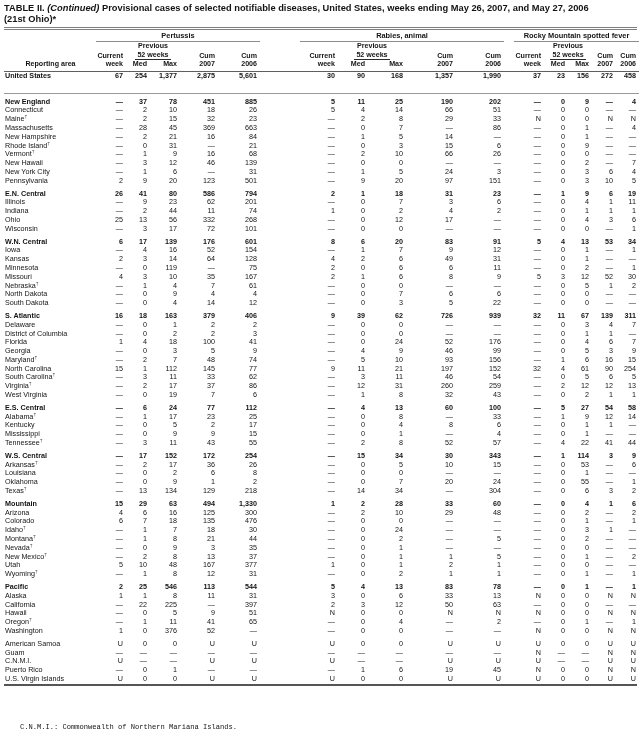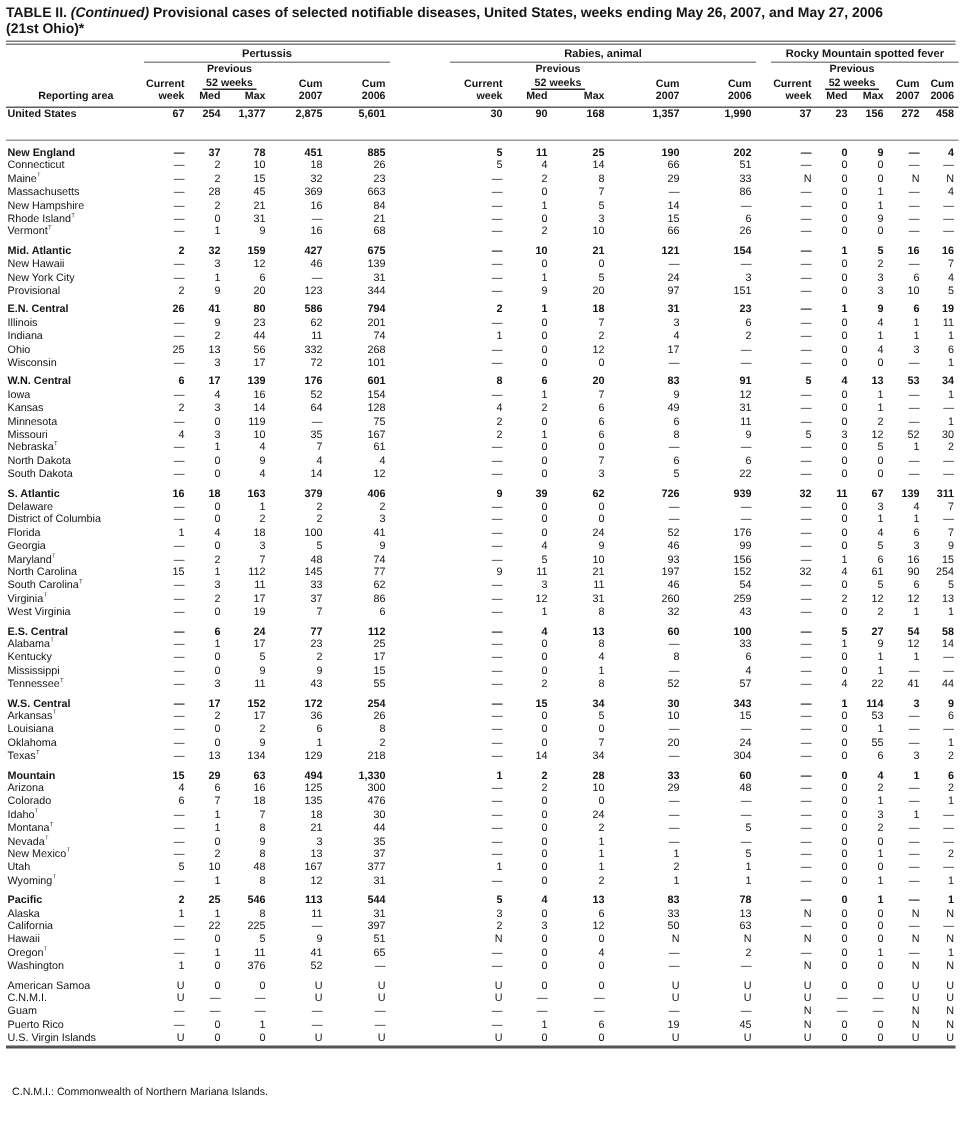--- a/index.html
+++ b/index.html
@@ -28,21 +28,21 @@
   tr.hdr-bottom th, tr.hdr-bottom td{border-bottom:1.5px solid #5f5f5f;padding-bottom:2px;}
   tbody td{font-size:7.2px;height:8.8px;line-height:8.8px;padding:0 3px 0 0;text-align:right;white-space:nowrap;overflow:hidden;}
   tbody td.area{text-align:left;padding:0 0 0 1px;}
   tbody td.gapcol{padding:0;}
   tr.b td{font-weight:bold;}
   tr.g td{padding-top:4px;}
   tr.us td{border-bottom:1px solid #9a9a9a;padding-bottom:12px;}
   sup{font-size:5px;vertical-align:super;line-height:0;}
   .bottom-rule{border-top:2px solid #555;width:633px;margin-top:0px;}
   .footnotes{margin-top:3px;font-size:7.1px;line-height:9.2px;white-space:pre-wrap;}
-  .fn{margin:4px;}
+  .fn{margin:16px;font-family:Liberation Mono, monospace;}
   .fn-sym{font-size:5.4px;vertical-align:text-top;}
 </style>
 </head>
 <body>
 
 <div class="title"><span>TABLE II. </span><span class="cont">(Continued)</span><span> Provisional cases of selected notifiable diseases, United States, weeks ending May 26, 2007, and May 27, 2006</span></div>
 <div class="title">(21st Ohio)*</div>
 <div class="top-rule"></div>
 
 <table>
@@ -284,40 +284,20 @@
         <td>10</td>
         <td>66</td>
         <td>26</td>
         <td class="gapcol"></td>
         <td>—</td>
         <td>0</td>
         <td>0</td>
         <td>—</td>
         <td>—</td>
       </tr>
-      <tr class="b g">
-        <td class="area">Mid. Atlantic</td>
-        <td>2</td>
-        <td>32</td>
-        <td>159</td>
-        <td>427</td>
-        <td>675</td>
-        <td class="gapcol"></td>
-        <td>—</td>
-        <td>10</td>
-        <td>21</td>
-        <td>121</td>
-        <td>154</td>
-        <td class="gapcol"></td>
-        <td>—</td>
-        <td>1</td>
-        <td>5</td>
-        <td>16</td>
-        <td>16</td>
-      </tr>
       <tr>
         <td class="area">New Hawaii</td>
         <td>—</td>
         <td>3</td>
         <td>12</td>
         <td>46</td>
         <td>139</td>
         <td class="gapcol"></td>
         <td>—</td>
         <td>0</td>
@@ -345,26 +325,26 @@
         <td>24</td>
         <td>3</td>
         <td class="gapcol"></td>
         <td>—</td>
         <td>0</td>
         <td>3</td>
         <td>6</td>
         <td>4</td>
       </tr>
       <tr>
-        <td class="area">Provisional</td>
+        <td class="area">Pennsylvania</td>
         <td>2</td>
         <td>9</td>
         <td>20</td>
         <td>123</td>
-        <td>344</td>
+        <td>501</td>
         <td class="gapcol"></td>
         <td>—</td>
         <td>9</td>
         <td>20</td>
         <td>97</td>
         <td>151</td>
         <td class="gapcol"></td>
         <td>—</td>
         <td>0</td>
         <td>3</td>
@@ -1345,58 +1325,58 @@
         <td>U</td>
         <td>U</td>
         <td class="gapcol"></td>
         <td>U</td>
         <td>0</td>
         <td>0</td>
         <td>U</td>
         <td>U</td>
       </tr>
       <tr>
+        <td class="area">Guam</td>
+        <td>—</td>
+        <td>—</td>
+        <td>—</td>
+        <td>—</td>
+        <td>—</td>
+        <td class="gapcol"></td>
+        <td>—</td>
+        <td>—</td>
+        <td>—</td>
+        <td>—</td>
+        <td>—</td>
+        <td class="gapcol"></td>
+        <td>N</td>
+        <td>—</td>
+        <td>—</td>
+        <td>N</td>
+        <td>N</td>
+      </tr>
+      <tr>
         <td class="area">C.N.M.I.</td>
         <td>U</td>
         <td>—</td>
         <td>—</td>
         <td>U</td>
         <td>U</td>
         <td class="gapcol"></td>
         <td>U</td>
         <td>—</td>
         <td>—</td>
         <td>U</td>
         <td>U</td>
         <td class="gapcol"></td>
         <td>U</td>
         <td>—</td>
         <td>—</td>
         <td>U</td>
         <td>U</td>
-      </tr>
-      <tr>
-        <td class="area">Guam</td>
-        <td>—</td>
-        <td>—</td>
-        <td>—</td>
-        <td>—</td>
-        <td>—</td>
-        <td class="gapcol"></td>
-        <td>—</td>
-        <td>—</td>
-        <td>—</td>
-        <td>—</td>
-        <td>—</td>
-        <td class="gapcol"></td>
-        <td>N</td>
-        <td>—</td>
-        <td>—</td>
-        <td>N</td>
-        <td>N</td>
       </tr>
       <tr>
         <td class="area">Puerto Rico</td>
         <td>—</td>
         <td>0</td>
         <td>1</td>
         <td>—</td>
         <td>—</td>
         <td class="gapcol"></td>
         <td>—</td>

